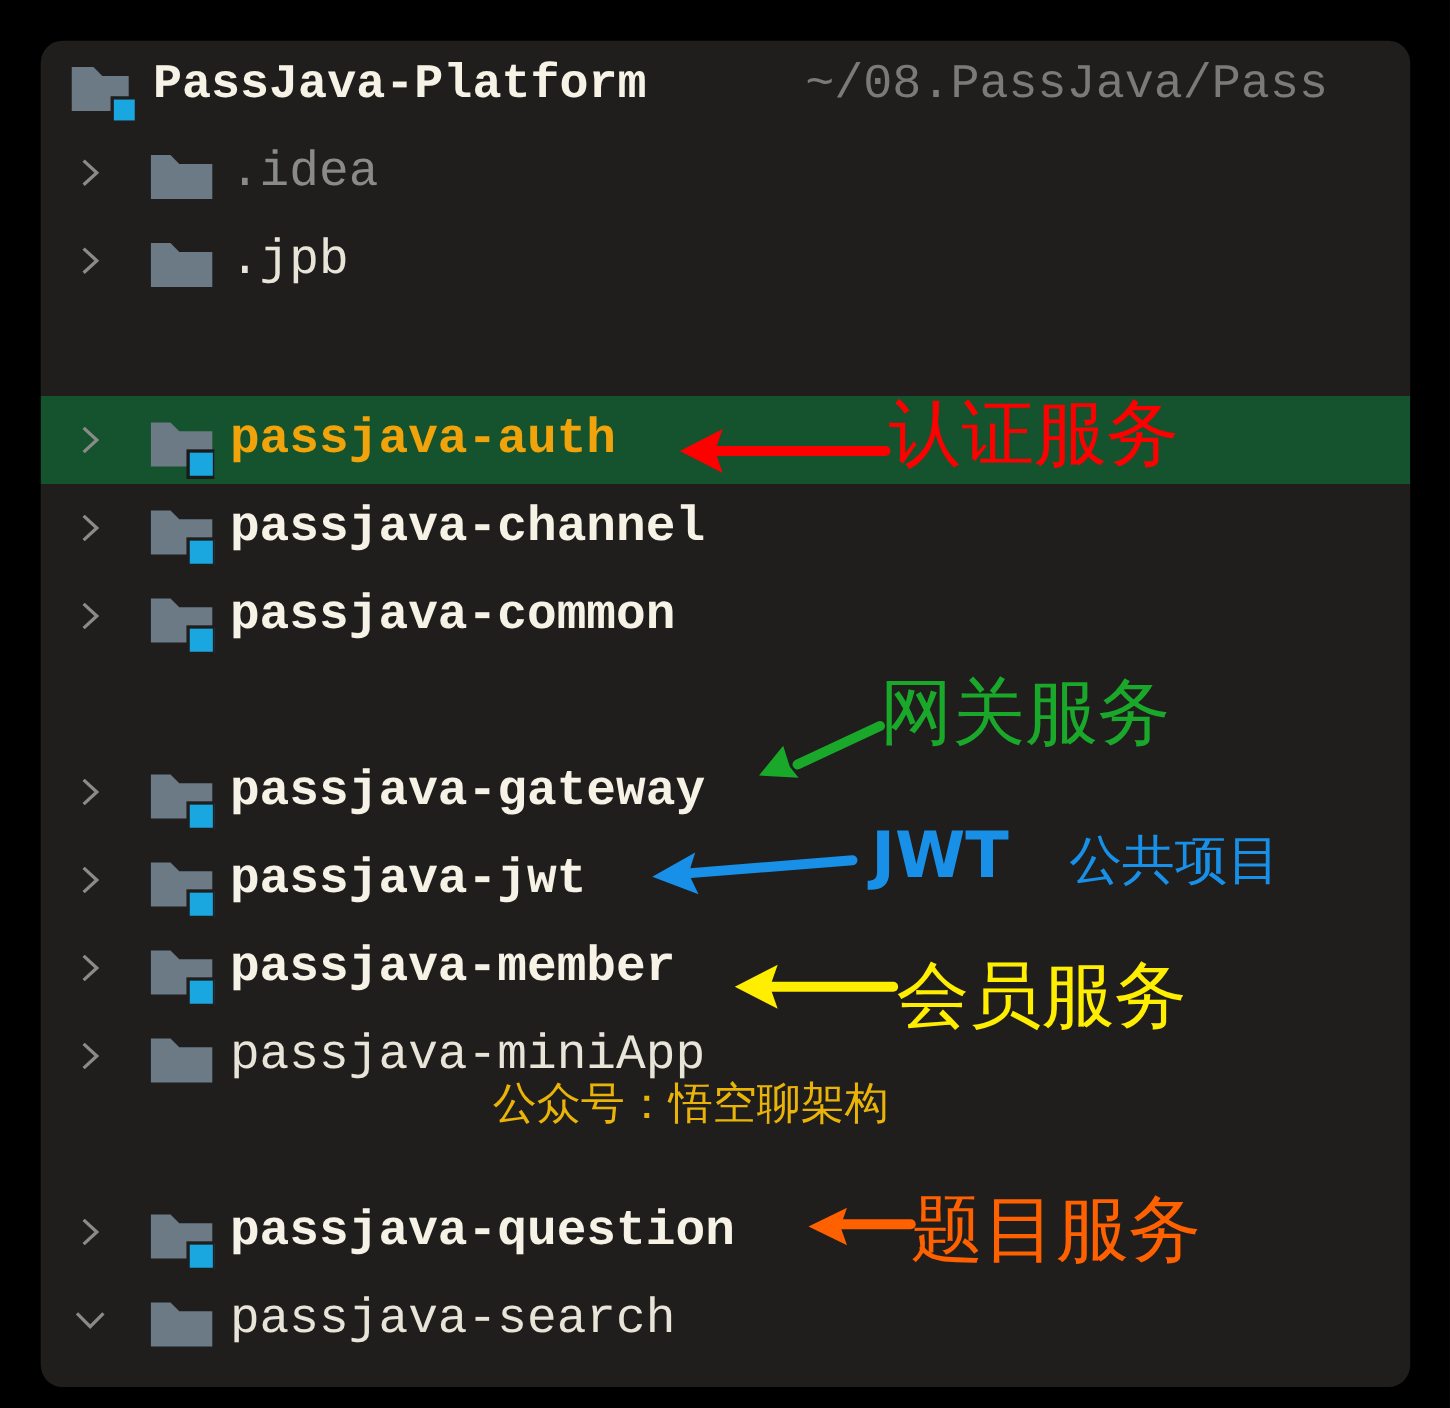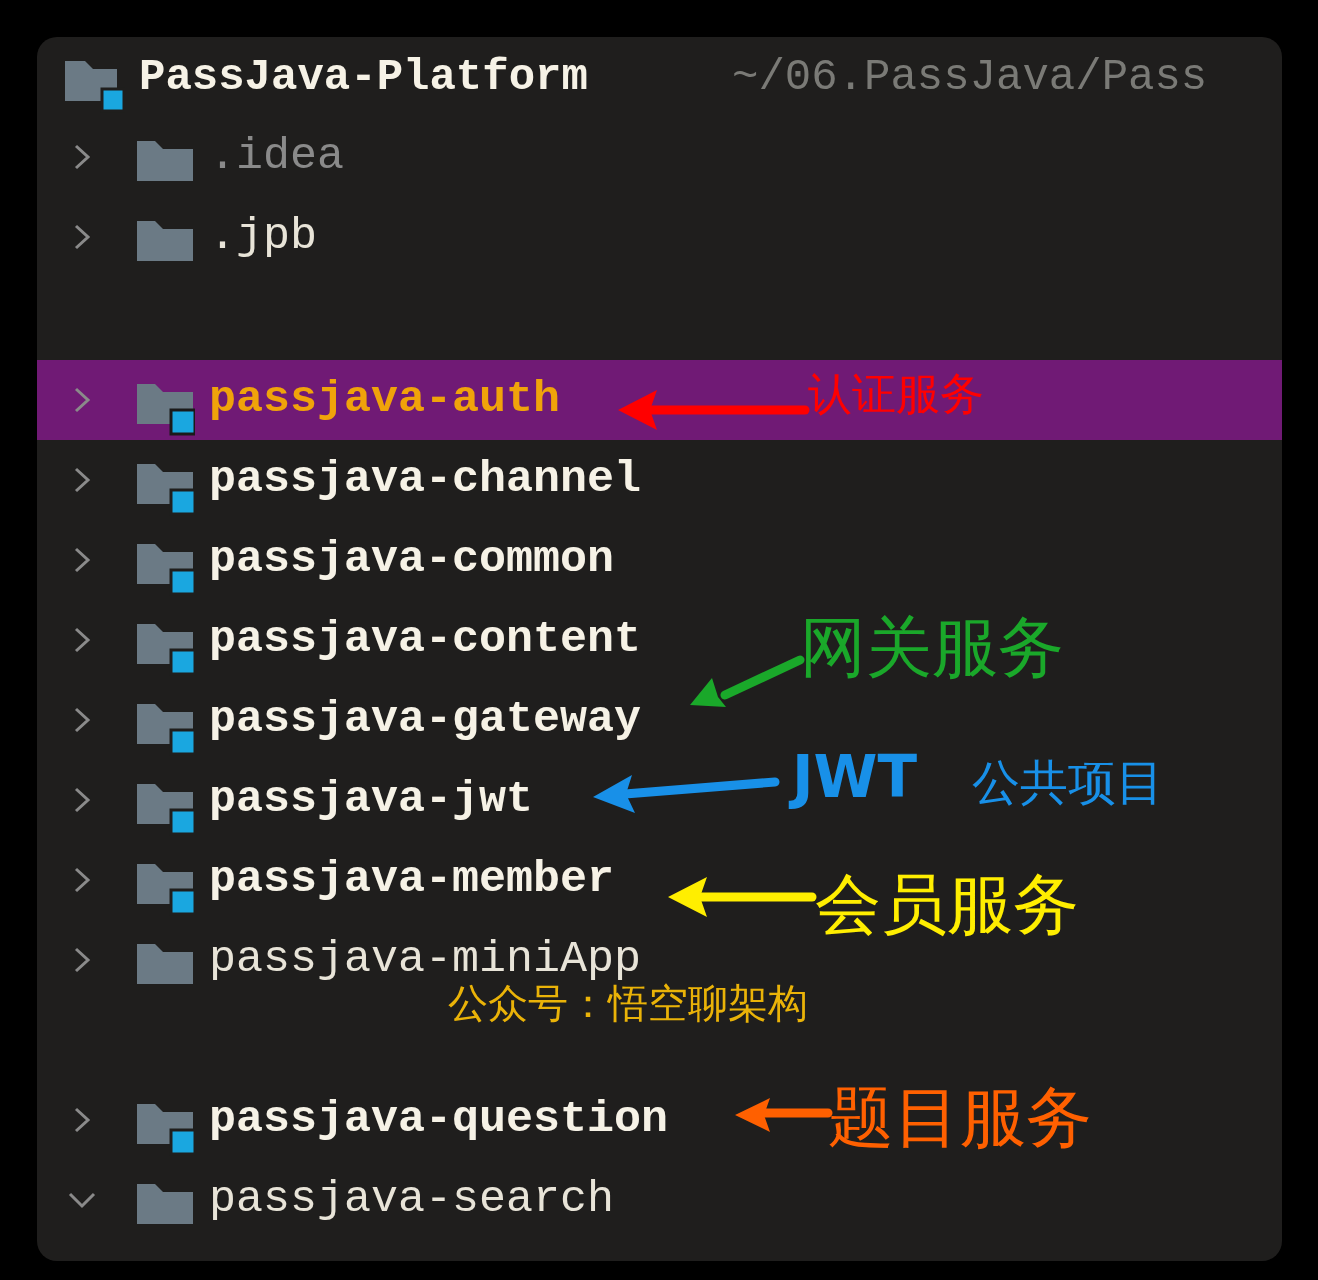--- a/index.html
+++ b/index.html
@@ -16,21 +16,21 @@
       width: 1245px; height: 1224px;
       background: #1f1e1d;
       border-radius: 20px;
       overflow: hidden;
     }
     .row {
       position: absolute;
       left: 0; right: 0;
       height: 80px;
     }
-    .row.selected { background: #701a75; }
+    .row.selected { background: #14532d; }
     .chevron {
       position: absolute;
       left: 30px; top: 25px;
       width: 30px; height: 30px;
     }
     .chevron svg { display: block; }
     .folder {
       position: absolute;
       left: 100px; top: 20px;
       width: 58px; height: 46px;
@@ -82,21 +82,21 @@
 <div class="panel">
 
   <div class="row root-row">
     <span class="root-folder">
       <svg width="60" height="56" viewBox="0 0 60 56">
         <path d="M0 4 H20 L28 12 H52 V44 H0 Z" fill="#6b7a85"></path>
         <rect x="37" y="32" width="22" height="22" fill="#1aa7e0" stroke="#1f1e1d" stroke-width="3"></rect>
       </svg>
     </span>
     <span class="root-title">PassJava-Platform</span>
-    <span class="root-path">~/06.PassJava/Pass</span>
+    <span class="root-path">~/08.PassJava/Pass</span>
   </div>
 
   <div class="row" style="top:80px">
     <span class="chevron">
         <svg width="30" height="30" viewBox="0 0 30 30">
           <path d="M9 4 L21 15 L9 26" stroke="#8a8a8a" stroke-width="3" fill="none"></path>
         </svg>
       </span>
     <span class="folder">
         <svg width="58" height="46" viewBox="0 0 58 46">
@@ -159,34 +159,20 @@
       </span>
     <span class="folder">
         <svg width="58" height="56" viewBox="0 0 58 56">
           <path d="M0 4 H18 L26 12 H56 V44 H0 Z" fill="#6b7a85"></path>
           <rect x="34" y="30" width="24" height="24" fill="#1aa7e0" stroke="#1f1e1d" stroke-width="3"></rect>
         </svg>
       </span>
     <span class="label module">passjava-common</span>
   </div>
 
-  <div class="row" style="top:563px">
-    <span class="chevron">
-        <svg width="30" height="30" viewBox="0 0 30 30">
-          <path d="M9 4 L21 15 L9 26" stroke="#8a8a8a" stroke-width="3" fill="none"></path>
-        </svg>
-      </span>
-    <span class="folder">
-        <svg width="58" height="56" viewBox="0 0 58 56">
-          <path d="M0 4 H18 L26 12 H56 V44 H0 Z" fill="#6b7a85"></path>
-          <rect x="34" y="30" width="24" height="24" fill="#1aa7e0" stroke="#1f1e1d" stroke-width="3"></rect>
-        </svg>
-      </span>
-    <span class="label module">passjava-content</span>
-  </div>
 
   <div class="row" style="top:643px">
     <span class="chevron">
         <svg width="30" height="30" viewBox="0 0 30 30">
           <path d="M9 4 L21 15 L9 26" stroke="#8a8a8a" stroke-width="3" fill="none"></path>
         </svg>
       </span>
     <span class="folder">
         <svg width="58" height="56" viewBox="0 0 58 56">
           <path d="M0 4 H18 L26 12 H56 V44 H0 Z" fill="#6b7a85"></path>
@@ -292,20 +278,20 @@
     <line x1="812" y1="897" x2="700" y2="897" stroke="#ffee00" stroke-width="9" stroke-linecap="round"></line>
     <polygon points="668,897 707,877 700,897 707,917" fill="#ffee00"></polygon>
   </g>
 
   <g>
     <line x1="828" y1="1113" x2="765" y2="1113" stroke="#ff6000" stroke-width="9" stroke-linecap="round"></line>
     <polygon points="735,1115 770,1098 764,1115 770,1132" fill="#ff6000"></polygon>
   </g>
 </svg>
 
-<span class="annot" style="left:808px; top:356px; font-size:44px; line-height:76px; color:#ff0000;">认证服务</span>
+<span class="annot" style="left:808px; top:356px; font-size:66px; line-height:76px; color:#ff0000;">认证服务</span>
 <span class="annot" style="left:800px; top:610px; font-size:66px; line-height:76px; color:#1aa82a;">网关服务</span>
 <span class="annot" style="left:792px; top:742px; font-size:58px; line-height:70px; color:#1890e8; font-family:'DejaVu Sans','Liberation Sans',sans-serif; font-weight:bold;">JWT</span>
 <span class="annot" style="left:972px; top:752px; font-size:48px; line-height:60px; color:#1890e8;">公共项目</span>
 <span class="annot" style="left:815px; top:842px; font-size:66px; line-height:76px; color:#ffee00;margin-top:25px;">会员服务</span>
 <span class="annot" style="left:828px; top:1080px; font-size:66px; line-height:76px; color:#ff6000;">题目服务</span>
 
 <span class="watermark">公众号：悟空聊架构</span>
 
 </body></html>

